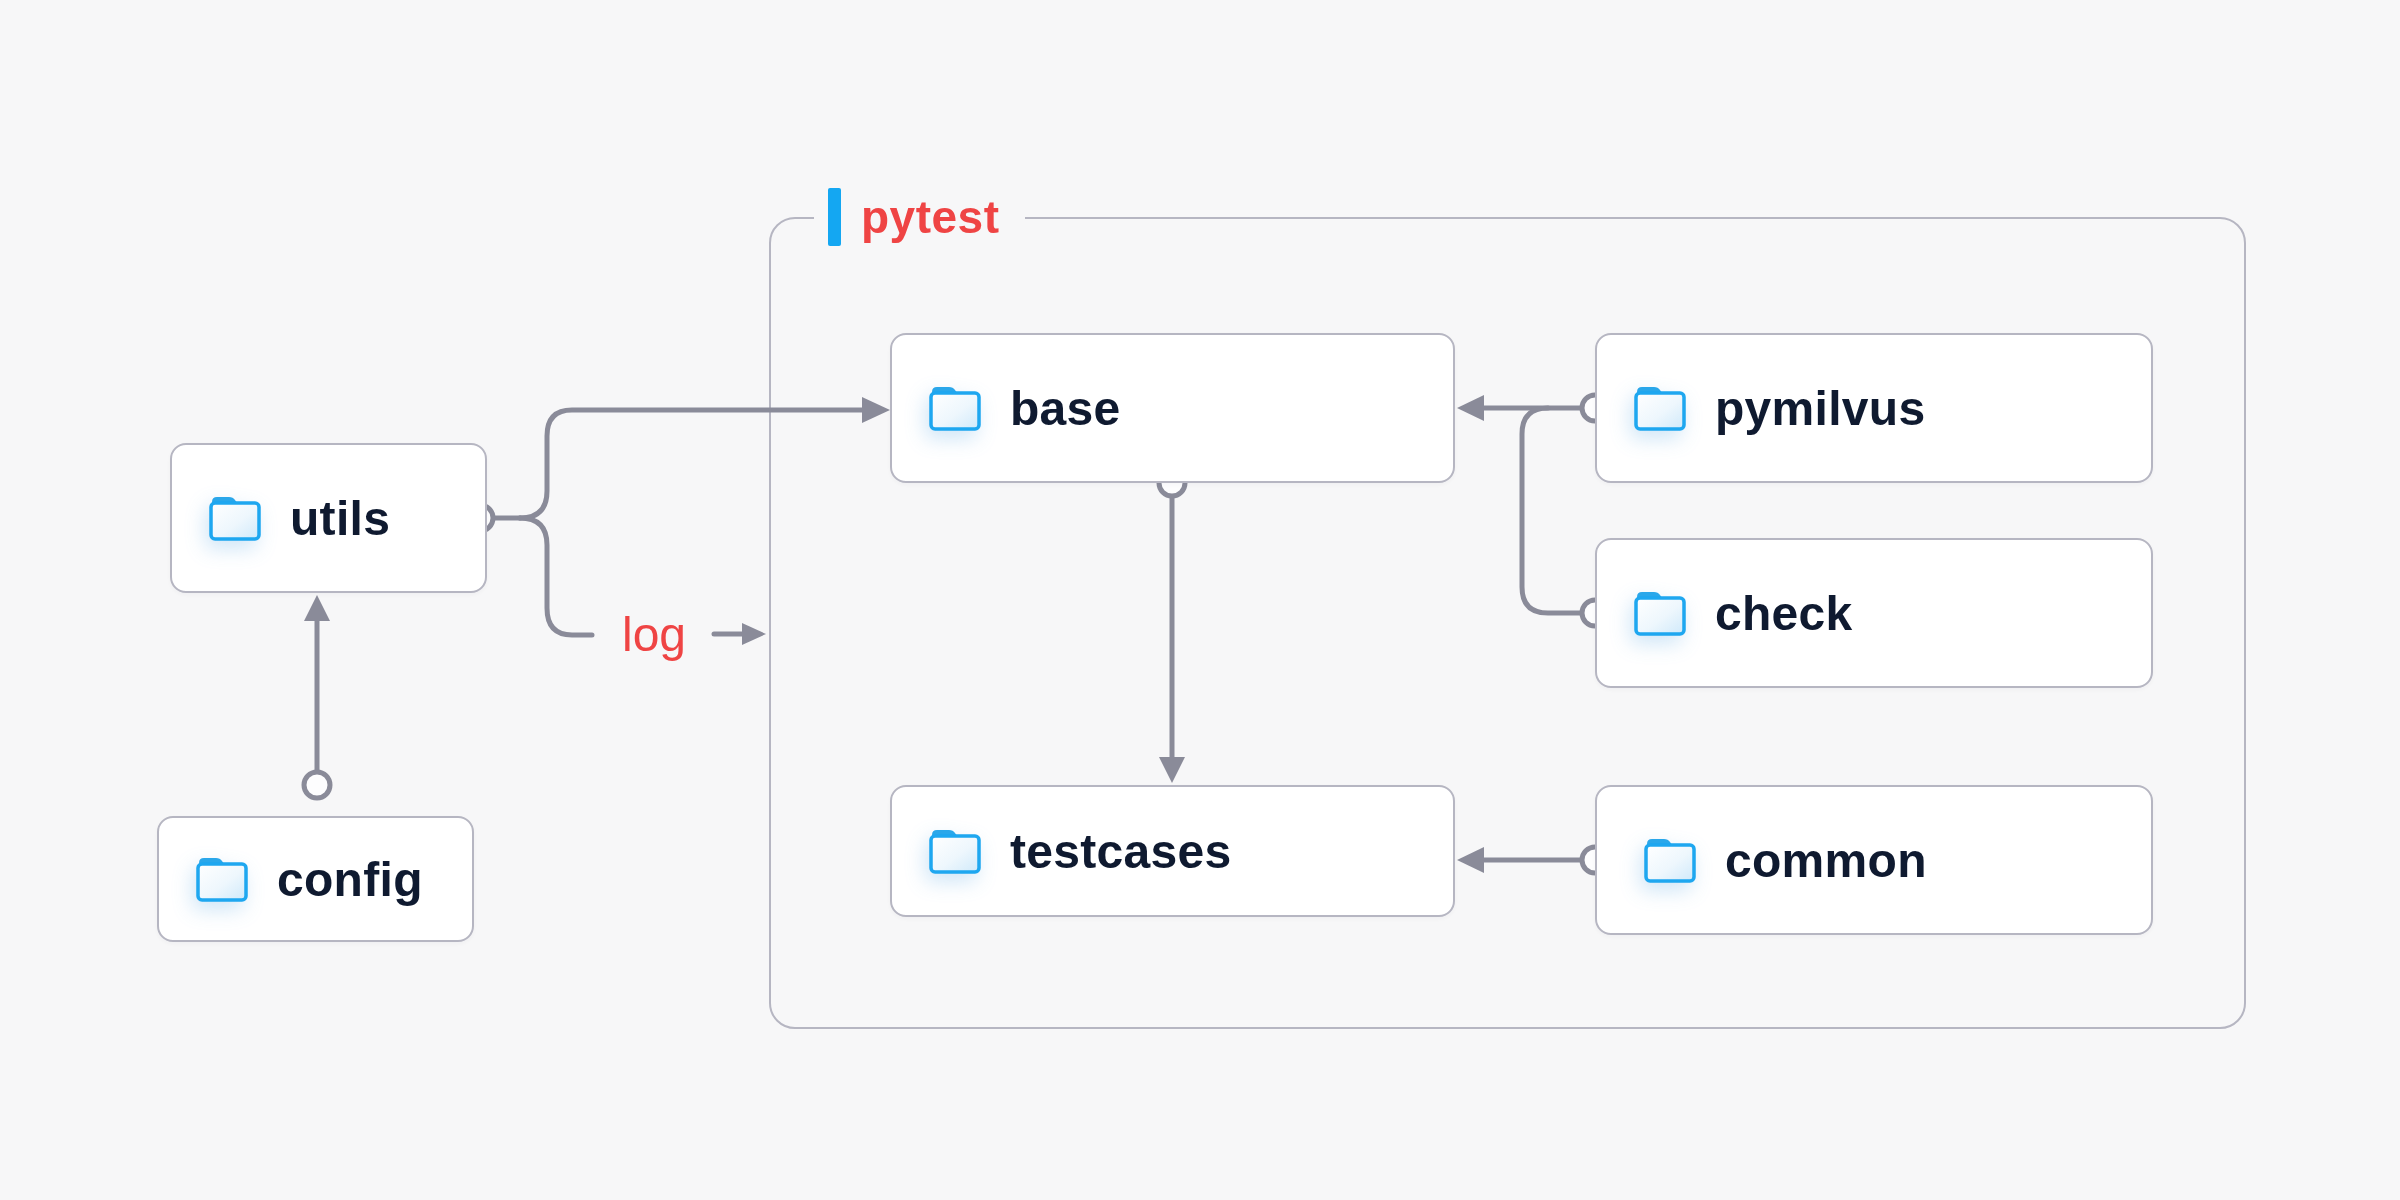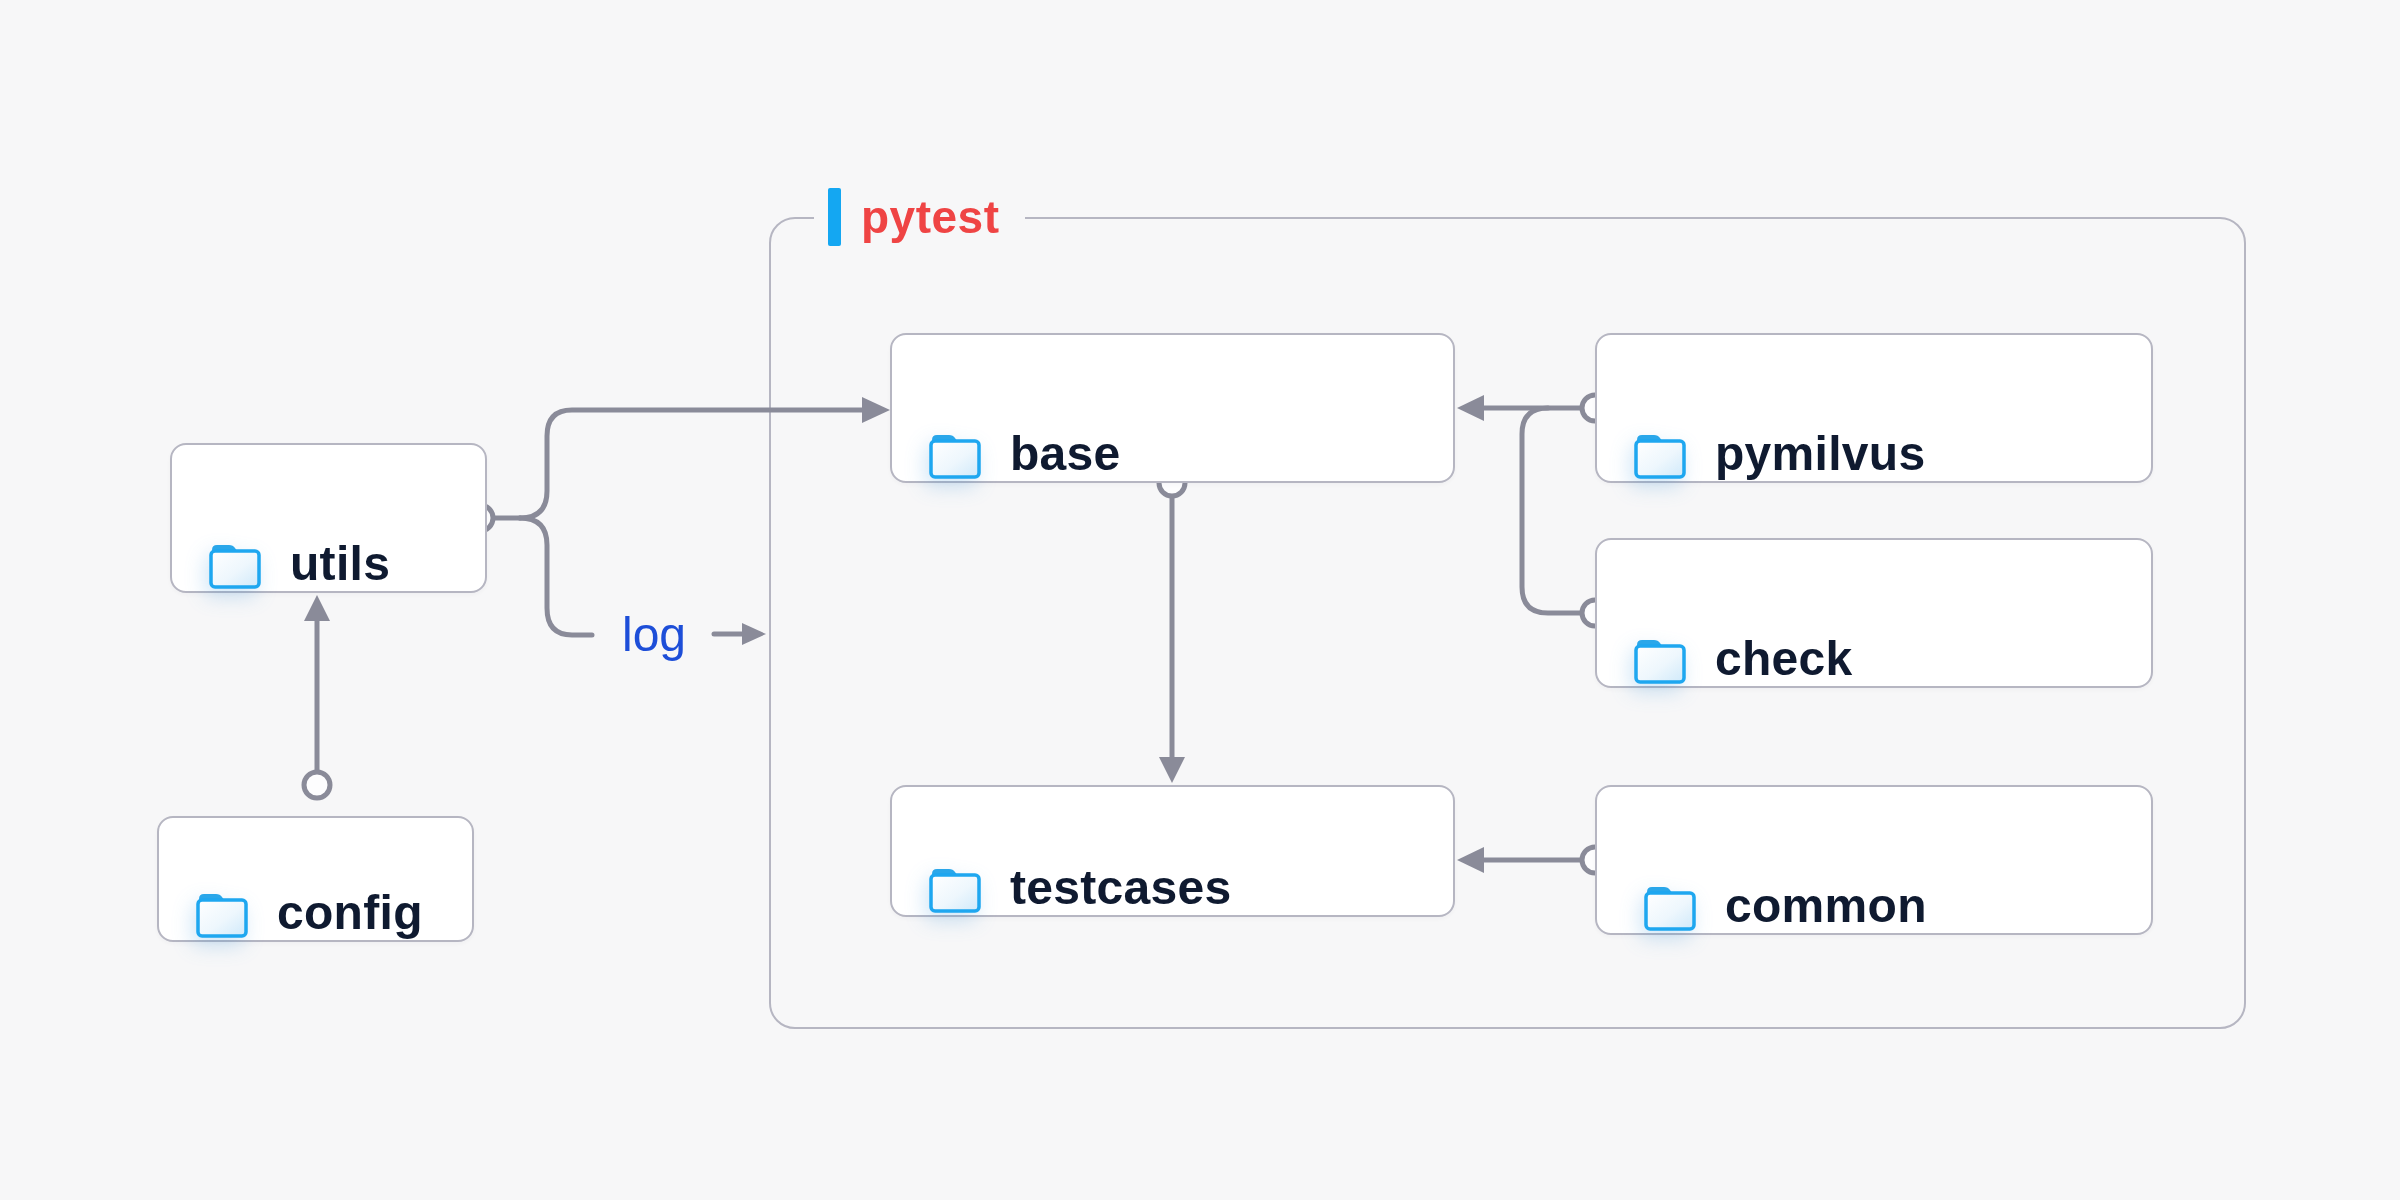--- a/index.html
+++ b/index.html
@@ -46,21 +46,21 @@
     letter-spacing: 0.5px;
   }
   
   .node {
     position: absolute;
     background: #ffffff;
     border: 2.5px solid #b6b6c2;
     border-radius: 16px;
     box-sizing: border-box;
     display: flex;
-    align-items: flex-end;
+    align-items: center;
     gap: 26px;
     padding-left: 34px;
     box-shadow: 0 2px 4px rgba(20, 30, 60, 0.03);
   }
   .node-label {
     font-size: 48px;
     font-weight: 700;
     color: #0f1a30;
     letter-spacing: 0.3px;
   }
@@ -85,21 +85,21 @@
   
   .edge-label-log {
     position: absolute;
     left: 596px; top: 604px;
     width: 116px; height: 60px;
     display: flex;
     align-items: center;
     justify-content: center;
     font-size: 48px;
     font-weight: 500;
-    color: #1d4ed8;
+    color: #ef4444;
   }
 </style>
 </head>
 <body>
 
 <div class="canvas">
 
   <svg width="0" height="0" style="position:absolute" aria-hidden="true">
     <defs>
       <linearGradient id="folderGrad" x1="0" y1="0" x2="1" y2="1">

